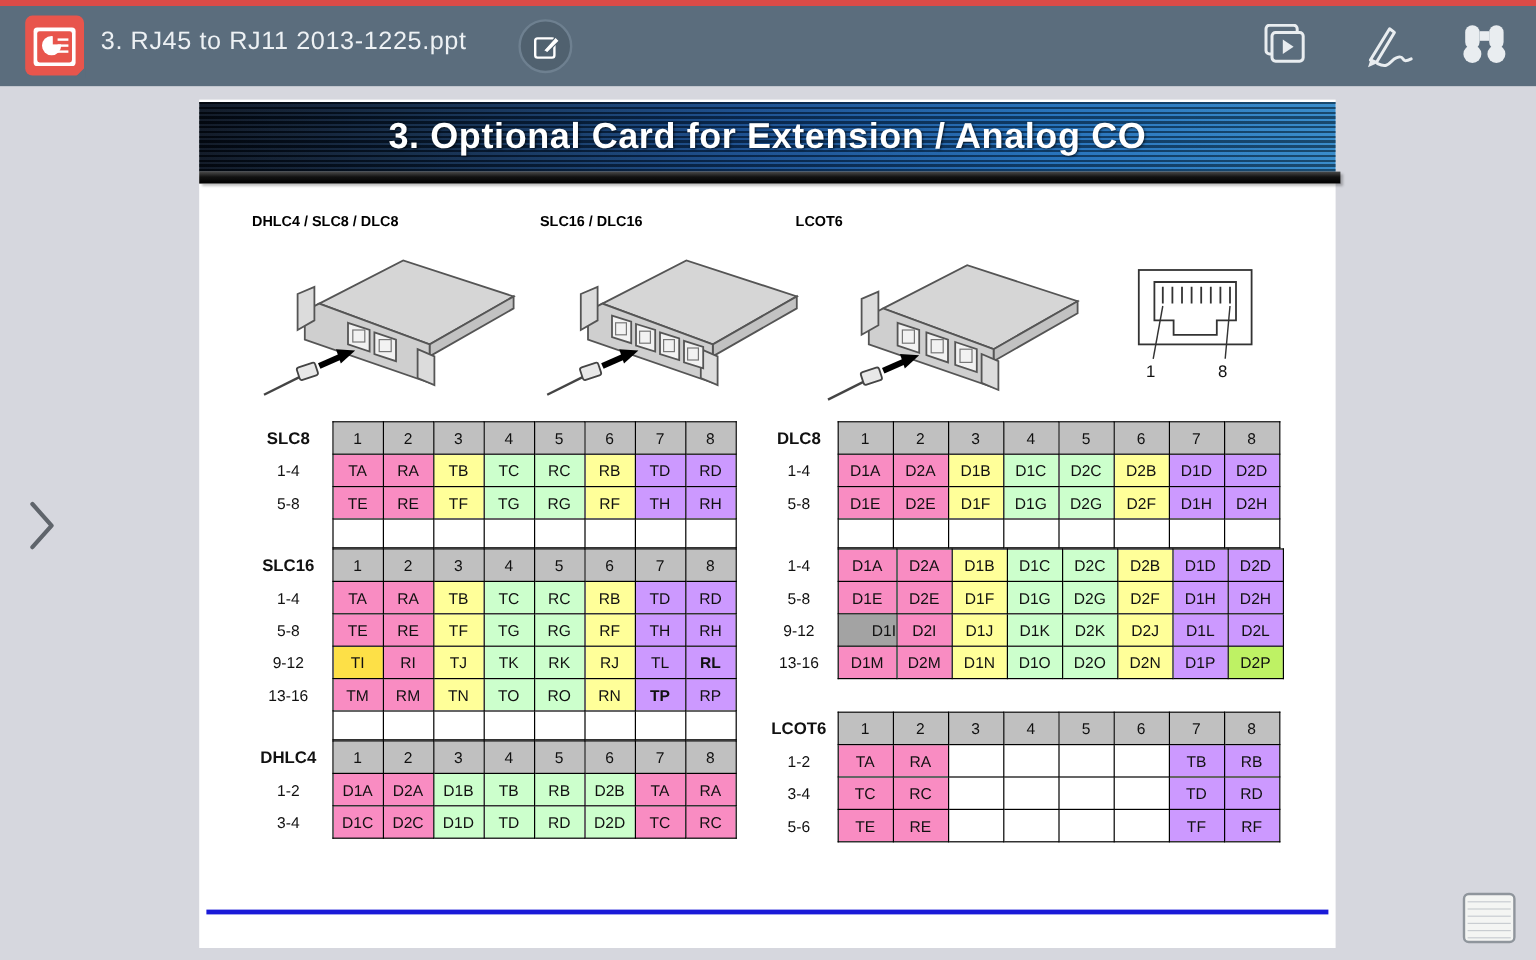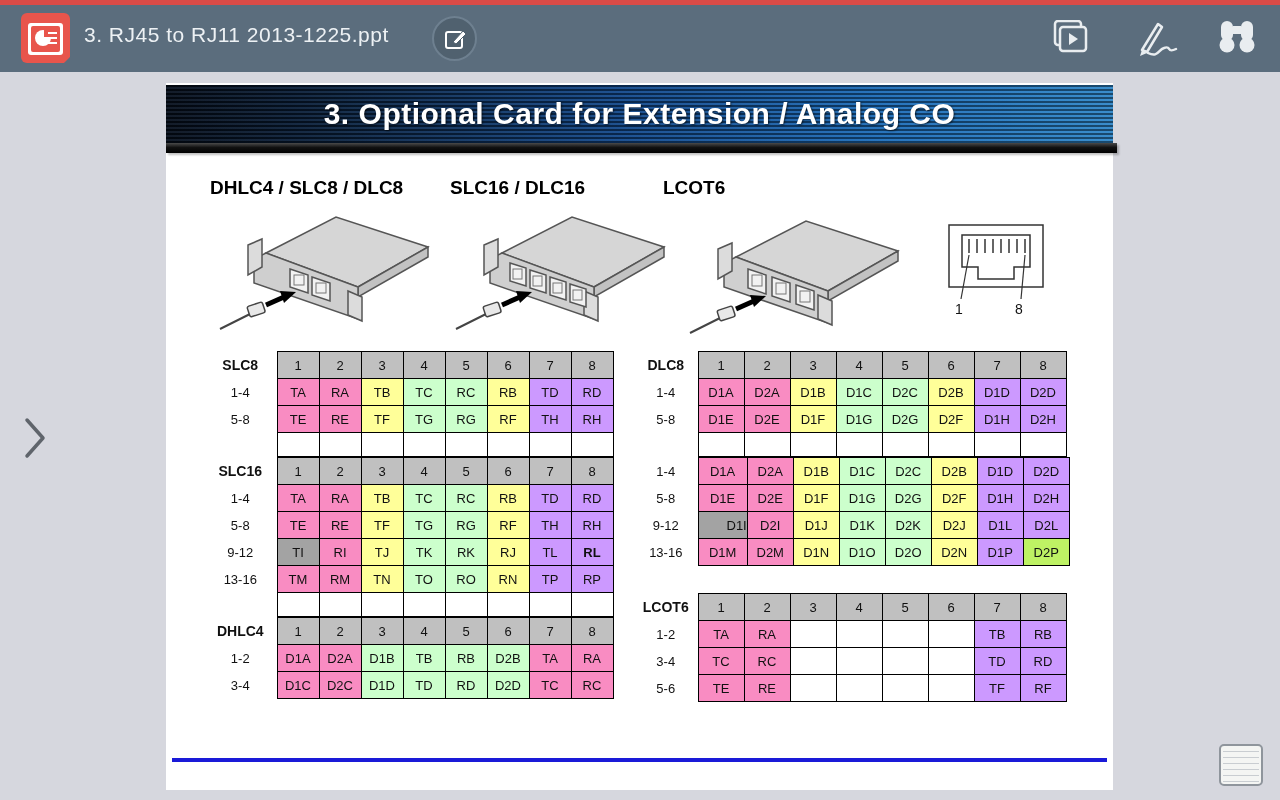--- a/index.html
+++ b/index.html
@@ -30,21 +30,21 @@
   .slide { position:absolute; left:166px; top:11px; width:947px; height:707px; background:#FFFFFF; }
 
   .title-band { position:absolute; left:0; top:2px; width:947px; height:58px;
     background:
       repeating-linear-gradient(180deg, rgba(0,0,0,0.45) 0px, rgba(0,0,0,0.45) 2px, rgba(255,255,255,0.06) 2px, rgba(255,255,255,0.06) 4px),
       linear-gradient(90deg,#050E1C 0%, #0A2240 18%, #11478A 48%, #1B6BB8 75%, #2E86C8 100%);
     display:flex; align-items:center; justify-content:center; }
   .title-band .slide-title { color:#FFFFFF; font-size:30px; font-weight:bold; letter-spacing:0.5px; text-shadow:1px 1px 2px rgba(0,0,0,0.6); }
   .black-strip { position:absolute; left:0; top:60px; width:951px; height:10px; background:linear-gradient(180deg,#4A4A4A 0%, #111 45%, #000 100%); box-shadow:2px 2px 2px rgba(0,0,0,0.25); }
 
-  .card-label { position:absolute; font-size:19px; font-weight:bold; color:#000; white-space:nowrap; }
+  .card-label { position:absolute; font-size:12px; font-weight:bold; color:#000; white-space:nowrap; }
   .card-svg { position:absolute; }
 
   .rj45-wrap { position:absolute; left:775px; top:138px; width:110px; height:100px; }
   .rj45-pin-label { position:absolute; top:80px; font-size:14px; color:#111; }
 
   
   .table-group { position:absolute; }
   .grid { border-collapse:collapse; table-layout:fixed; }
   .grid td { border:1px solid #000; text-align:center; vertical-align:middle; font-size:13px; color:#111; height:27px; padding:0; overflow:hidden; }
   .grid td.lbl { border:none; background:transparent; font-size:13px; padding-right:6px; }
@@ -286,38 +286,38 @@
               <td style="background: rgb(249, 140, 194);">RE</td>
               <td style="background: rgb(255, 255, 153);">TF</td>
               <td style="background: rgb(204, 255, 204);">TG</td>
               <td style="background: rgb(204, 255, 204);">RG</td>
               <td style="background: rgb(255, 255, 153);">RF</td>
               <td style="background: rgb(204, 153, 255);">TH</td>
               <td style="background: rgb(204, 153, 255);">RH</td>
             </tr>
             <tr>
               <td class="lbl">9-12</td>
-              <td style="background: #a3a3a3;">TI</td>
+              <td style="background: #fde047;">TI</td>
               <td style="background: rgb(249, 140, 194);">RI</td>
               <td style="background: rgb(255, 255, 153);">TJ</td>
               <td style="background: rgb(204, 255, 204);">TK</td>
               <td style="background: rgb(204, 255, 204);">RK</td>
               <td style="background: rgb(255, 255, 153);">RJ</td>
               <td style="background: rgb(204, 153, 255);">TL</td>
               <td style="background: rgb(204, 153, 255); font-weight: bold;">RL</td>
             </tr>
             <tr>
               <td class="lbl">13-16</td>
               <td style="background: rgb(249, 140, 194);">TM</td>
               <td style="background: rgb(249, 140, 194);">RM</td>
               <td style="background: rgb(255, 255, 153); margin-top: 16px;">TN</td>
               <td style="background: rgb(204, 255, 204);">TO</td>
               <td style="background: rgb(204, 255, 204);">RO</td>
               <td style="background: rgb(255, 255, 153);">RN</td>
-              <td style="background: rgb(204, 153, 255);">TP</td>
+              <td style="background: rgb(204, 153, 255); font-weight: bold;">TP</td>
               <td style="background: rgb(204, 153, 255);">RP</td>
             </tr>
             <tr class="empty-row">
               <td class="lbl"></td>
               <td style="background: rgb(255, 255, 255);"></td>
               <td style="background: rgb(255, 255, 255);"></td>
               <td style="background: rgb(255, 255, 255);"></td>
               <td style="background: rgb(255, 255, 255);"></td>
               <td style="background: rgb(255, 255, 255);"></td>
               <td style="background: rgb(255, 255, 255);"></td>

